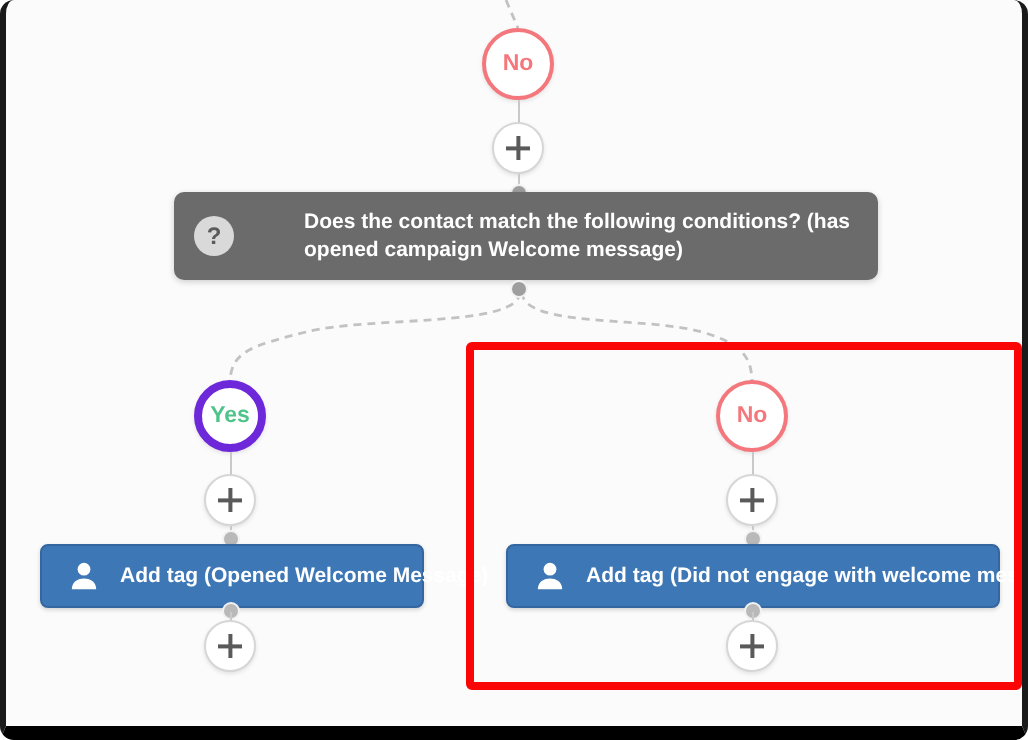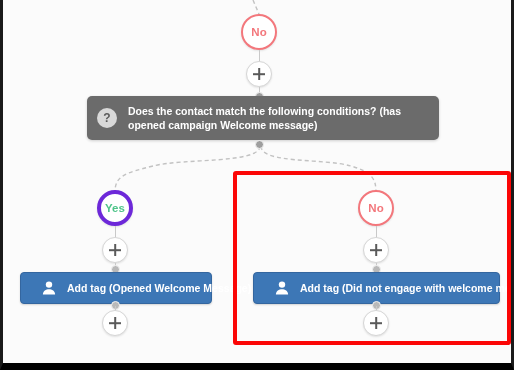--- a/index.html
+++ b/index.html
@@ -11,20 +11,21 @@
     position: relative;
     width: 514px;
     height: 370px;
     background: #fbfbfb;
     border-left: 3px solid #1a1a1a;
     border-right: 3px solid #1a1a1a;
     border-bottom: 7px solid #000000;
     box-sizing: border-box;
     overflow: hidden;
     font-family: "Liberation Sans", sans-serif;
+    border-radius: 7px;
   }
 
   
   .vline {
     position: absolute;
     width: 1px;
     background: #c9c9c9;
   }
   .dot {
     position: absolute;
@@ -123,32 +124,33 @@
     display: flex;
     align-items: center;
     justify-content: center;
     margin-right: 11px;
   }
   .cond-text {
     color: #ffffff;
     font-size: 10.5px;
     font-weight: bold;
     line-height: 1.38;
+    margin-left: 24px;
   }
 
   
   .action-box {
     position: absolute;
     height: 32px;
     background: #3d77b6;
     border: 1px solid #34669f;
     border-radius: 4px;
     display: flex;
     align-items: center;
-    padding: 0 20px;
+    padding: 0 13px;
     box-sizing: border-box;
     box-shadow: 0 1px 2px rgba(0,0,0,0.16);
     cursor: pointer;
   }
   .user-icon {
     flex: 0 0 auto;
     width: 16px;
     height: 16px;
     margin-right: 10px;
   }

